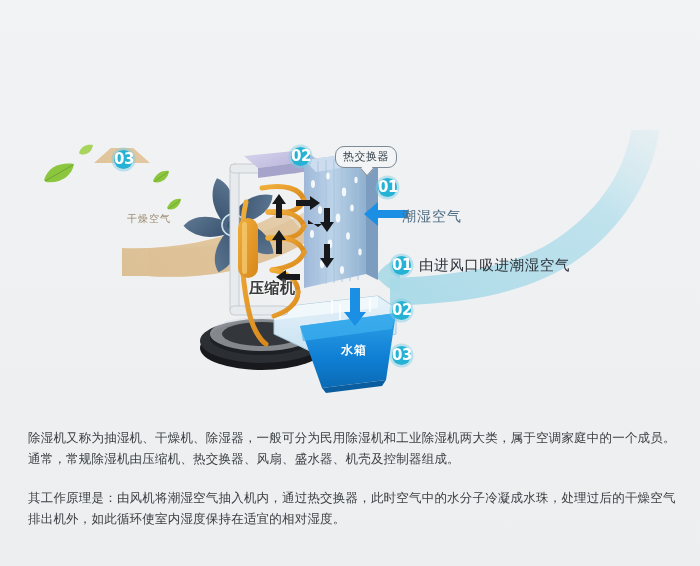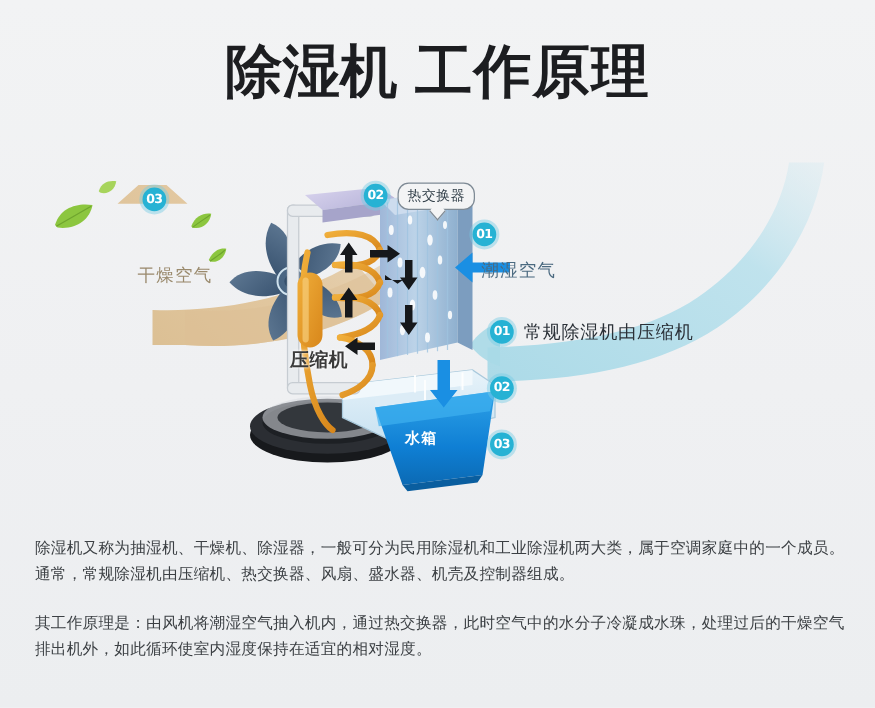--- a/index.html
+++ b/index.html
@@ -95,25 +95,26 @@
     top: 28px;
     width: 220px;
     height: 250px;
   }
 
   
   .illus-label {
     position: absolute;
     font-family: Liberation Serif, serif;
     white-space: nowrap;
+    margin-left: 17px;
   }
   #label-dry-air {
     left: 110px;
     top: 92px;
-    font-size: 14px;
+    font-size: 10px;
     color: #9a8a6d;
     letter-spacing: 1px;
   }
   #label-humid-air {
     left: 385px;
     top: 88px;
     font-size: 14px;
     color: #4b6a80;
     letter-spacing: 1px;
     text-align: right;
@@ -166,21 +167,21 @@
   
   .badge {
     display: inline-block;
     width: 19px;
     height: 19px;
     border-radius: 50%;
     background: #26b2d4;
     box-shadow: 0 0 0 2.5px rgba(120, 205, 228, .45);
     color: #ffffff;
     font-family: "DejaVu Sans", "Liberation Sans", sans-serif;
-    font-size: 10px;
+    font-size: 15px;
     font-weight: 700;
     line-height: 19px;
     text-align: center;
     letter-spacing: -0.4px;
   }
   .badge-illus { position: absolute; }
   #badge-illus-03 { left: 114px; top: 30px; }
   #badge-illus-02 { left: 291px; top: 27px; }
   #badge-illus-01 { left: 378px; top: 58px; }
 
@@ -222,23 +223,20 @@
     letter-spacing: 0.2px;
     margin: 0 0 18px 0;
   }
   .para:last-child { margin-bottom: 0; }
 </style>
 </head>
 <body>
 
 <div id="page">
 
-  <div id="title-block">
-    <span class="title-text"><span class="title-part-1">除湿机</span><span class="title-gap"></span><span class="title-part-2">工作原理</span></span>
-  </div>
 
   <div id="illustration">
 
     <svg id="humid-swoosh" viewBox="0 0 300 175">
       <defs>
         <linearGradient id="swooshGrad" x1="1" y1="0" x2="0" y2="1">
           <stop offset="0%" stop-color="#cfe9f1" stop-opacity="0.25"></stop>
           <stop offset="35%" stop-color="#b7e0ec" stop-opacity="0.85"></stop>
           <stop offset="100%" stop-color="#a8d9e7" stop-opacity="0.95"></stop>
         </linearGradient>
@@ -424,21 +422,21 @@
     <span class="illus-label" id="label-compressor">压缩机</span>
     <span class="illus-label" id="label-tank">水箱</span>
     <span class="illus-label" id="label-hx-bubble">
       <span class="hx-bubble">热交换器</span>
     </span>
   </div>
 
   <div id="legend">
     <div class="legend-item">
       <span class="badge">01</span>
-      <span class="legend-text">常规除湿机由压缩机</span>
+      <span class="legend-text">由进风口吸进潮湿空气</span>
     </div>
     <div class="legend-item">
       <span class="badge">02</span>
     </div>
     <div class="legend-item">
       <span class="badge">03</span>
     </div>
   </div>
 
   <div id="body-copy">

